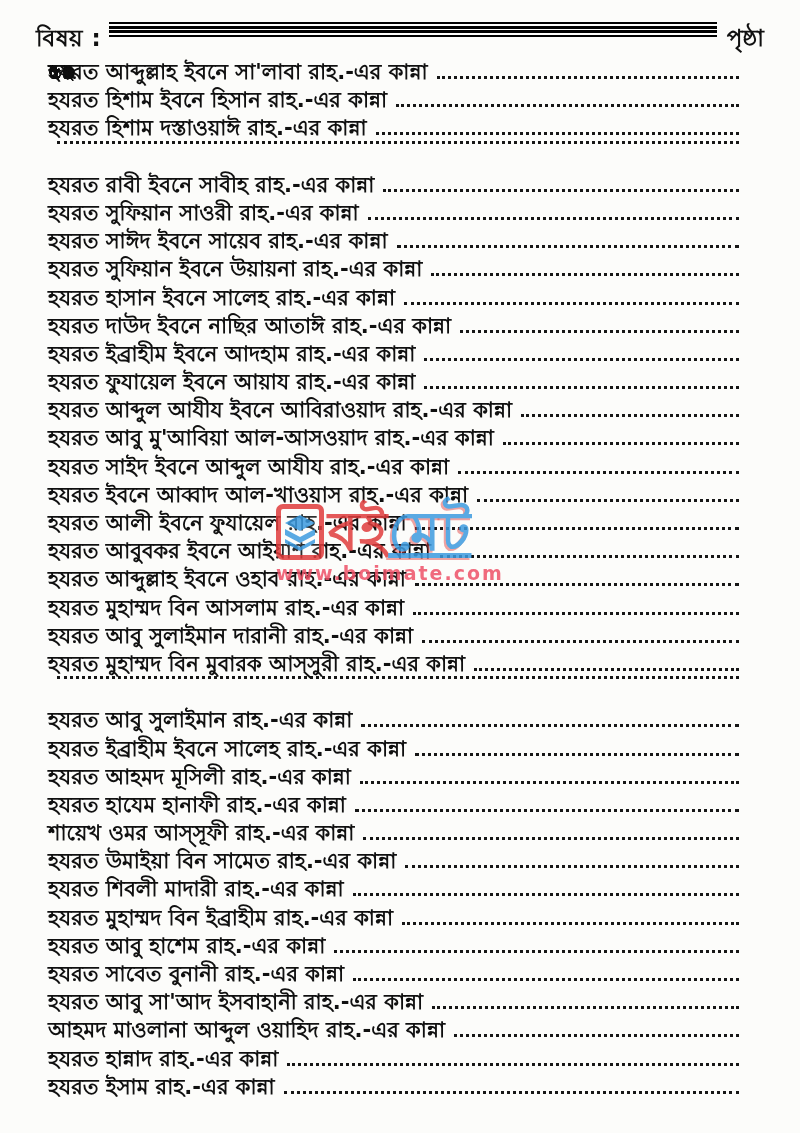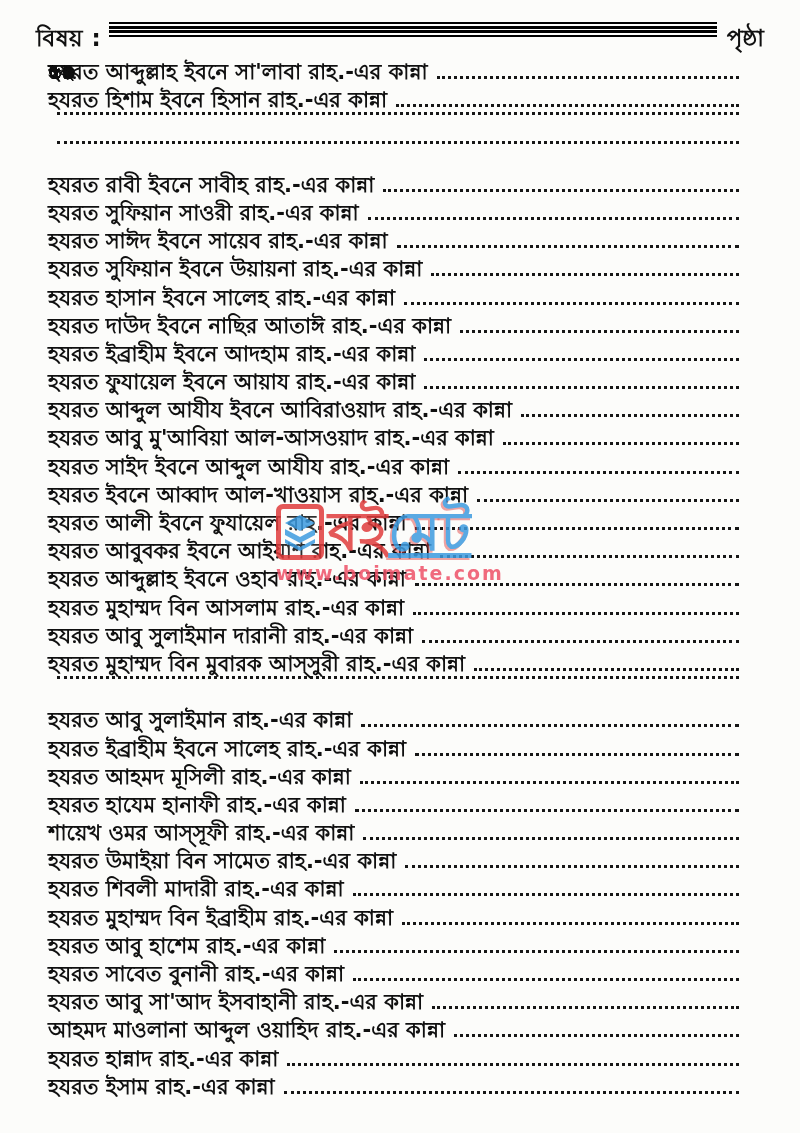--- a/index.html
+++ b/index.html
@@ -98,20 +98,21 @@
       <span class="page">৫৪</span>
     </div>
 
     <div class="toc-row">
       <span class="title">হযরত হিশাম ইবনে হিসান রাহ.-এর কান্না</span>
       <span class="leader"></span>
       <span class="page">৫৪</span>
     </div>
 
     <div class="toc-row">
+      <span class="title">হযরত হিশাম দস্তাওয়াঈ রাহ.-এর কান্না</span>
       <span class="leader"></span>
       <span class="page">৫৪</span>
     </div>
 
     <div class="toc-row">
       <span class="leader"></span>
       <span class="page">৫৫</span>
     </div>
 
     <div class="toc-row">

